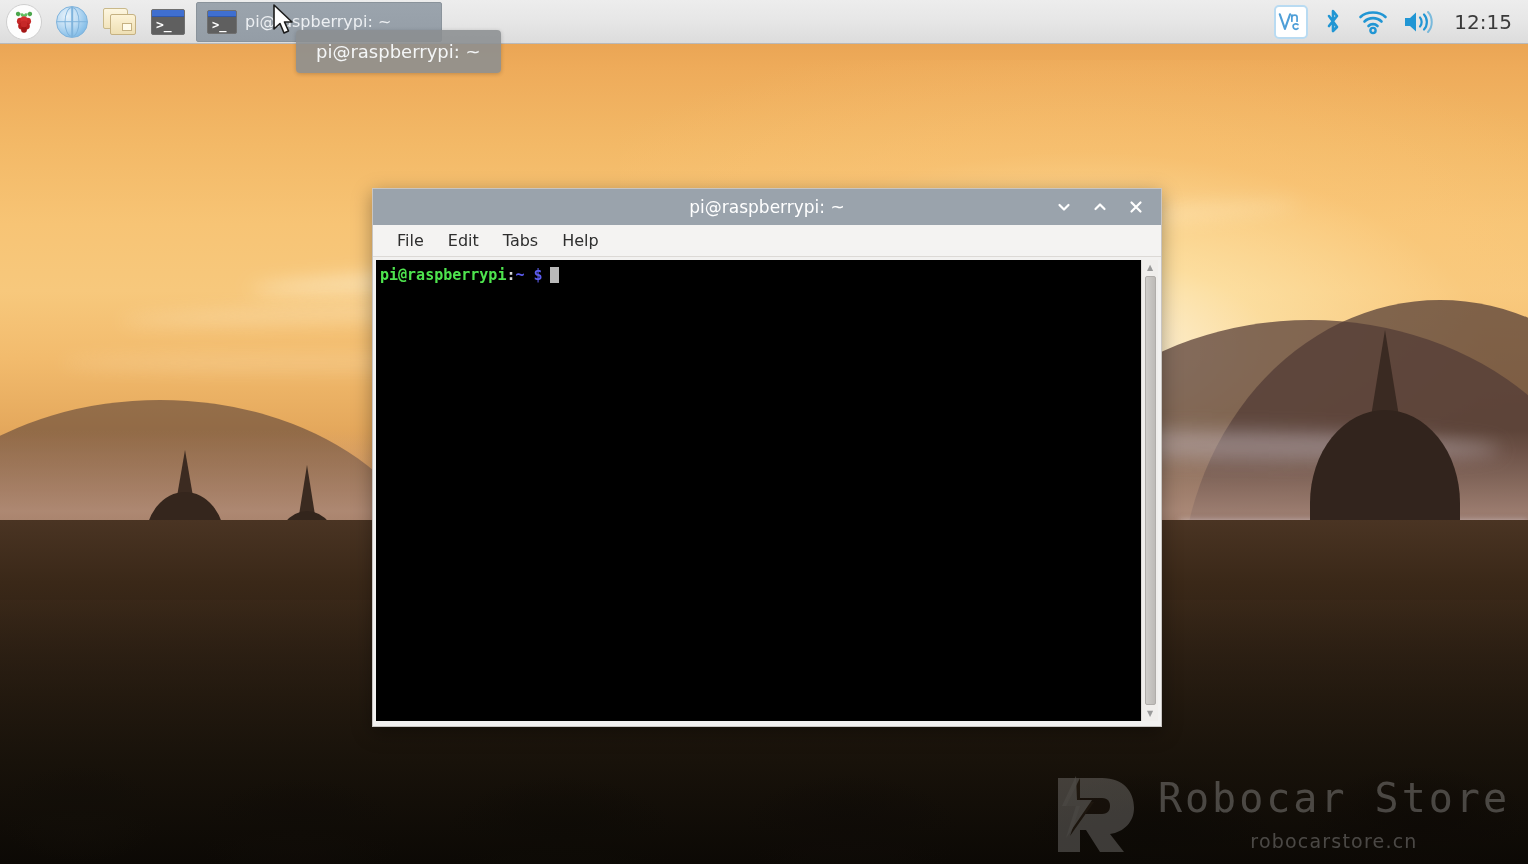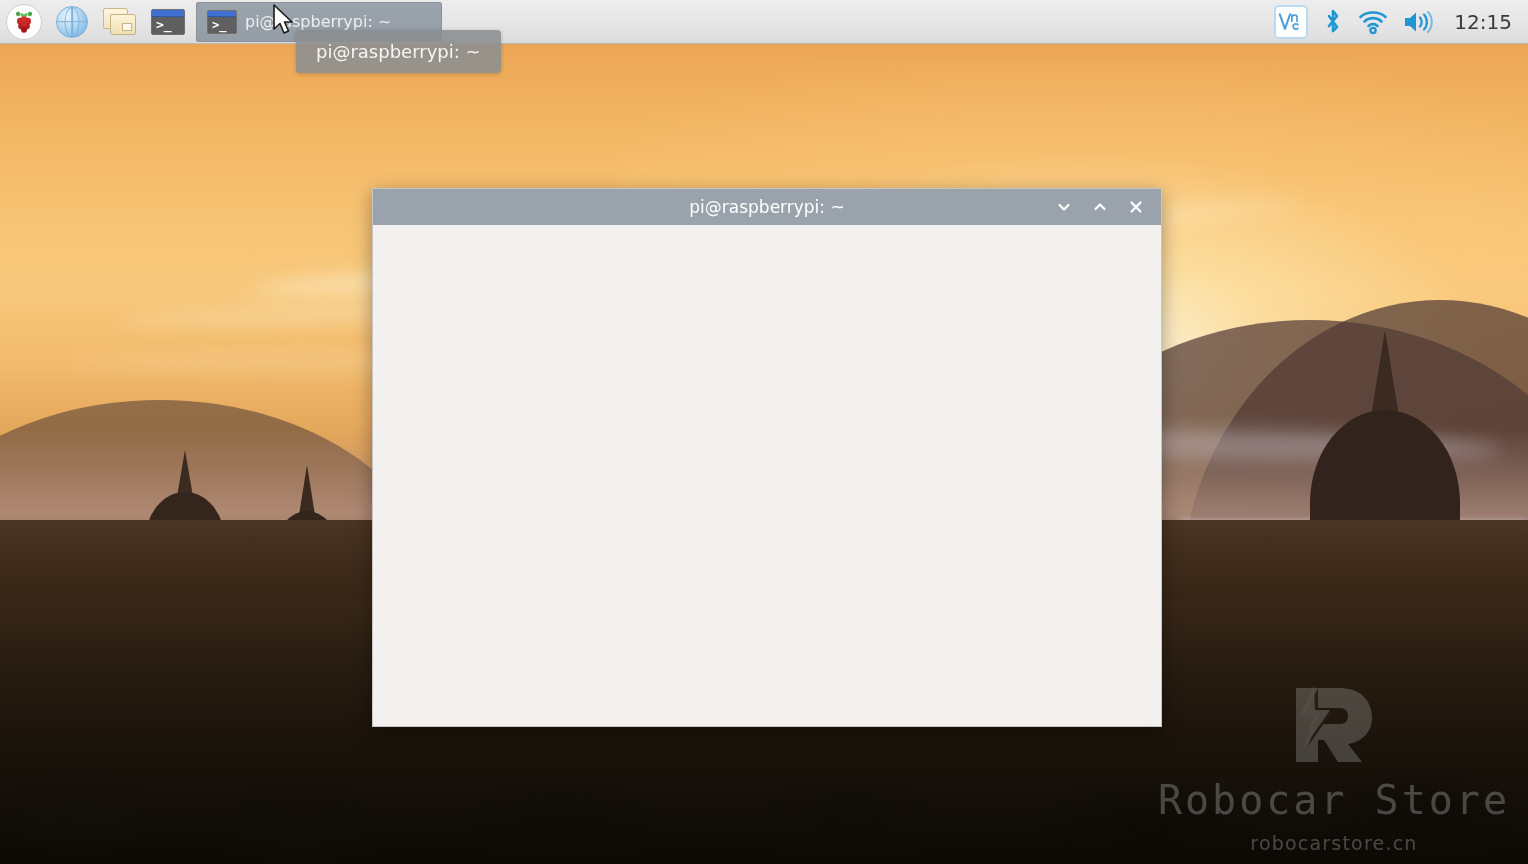--- a/index.html
+++ b/index.html
@@ -124,21 +124,21 @@
   #temple-l2 .base {
     position:absolute; left:50%; bottom:0; transform:translateX(-50%);
     width:86px; height:28px; background:#2a1e16;
     clip-path:polygon(6% 100%, 0% 55%, 12% 0%, 88% 0%, 100% 55%, 94% 100%);
   }
 
   
   #watermark {
     position:absolute; right:18px; bottom:10px;
     display:flex; align-items:center; gap:16px;
-    opacity:0.30; pointer-events:none;flex-direction:column;
+    opacity:0.30; pointer-events:none;
   }
   #watermark .wm-text { display:flex; flex-direction:column; align-items:flex-start; }
   #watermark .wm-title {
     font-family:"DejaVu Sans Mono", monospace; font-size:40px; letter-spacing:3px;
     color:#cfcfcf; line-height:1;
   }
   #watermark .wm-sub {
     font-family:"DejaVu Sans", sans-serif; font-size:19px; letter-spacing:1.2px;
     color:#d5d5d5; margin-top:12px; align-self:center;
   }
@@ -393,21 +393,39 @@
           </svg>
         </div>
         <div class="win-btn">
           <svg width="16" height="16" viewBox="0 0 16 16">
             <path d="M3.5 3.5 L12.5 12.5 M12.5 3.5 L3.5 12.5" fill="none" stroke="#ffffff" stroke-width="2.2" stroke-linecap="round"></path>
           </svg>
         </div>
       </div>
     </div>
 
-
+    <div id="menubar">
+      <div class="menu-item">File</div>
+      <div class="menu-item">Edit</div>
+      <div class="menu-item">Tabs</div>
+      <div class="menu-item">Help</div>
+    </div>
+
+    <div id="term-area">
+      <div id="term-screen">
+        <div class="term-line">
+          <span class="tg-green">pi@raspberrypi</span><span class="tg-white">:</span><span class="tg-blue">~</span><span class="tg-white">&nbsp;</span><span class="tg-blue">$</span><span class="tg-cursor"></span>
+        </div>
+      </div>
+      <div id="term-scrollbar">
+        <div class="sb-arrow">▲</div>
+        <div id="sb-thumb"></div>
+        <div class="sb-arrow">▼</div>
+      </div>
+    </div>
   </div>
 
   <div id="taskbar">
 
     <div class="launcher raspi-btn">
       <div class="raspi-circle">
         <svg width="26" height="26" viewBox="0 0 32 32">
           <path d="M12 6 C10 2 6 3 6 6 C6 8 8 9 10 9" fill="#4ca64c"></path>
           <path d="M20 6 C22 2 26 3 26 6 C26 8 24 9 22 9" fill="#4ca64c"></path>
           <path d="M16 7 C14 4 11 5 12 8 C13 10 15 10 16 9" fill="#5fbf5f"></path>

